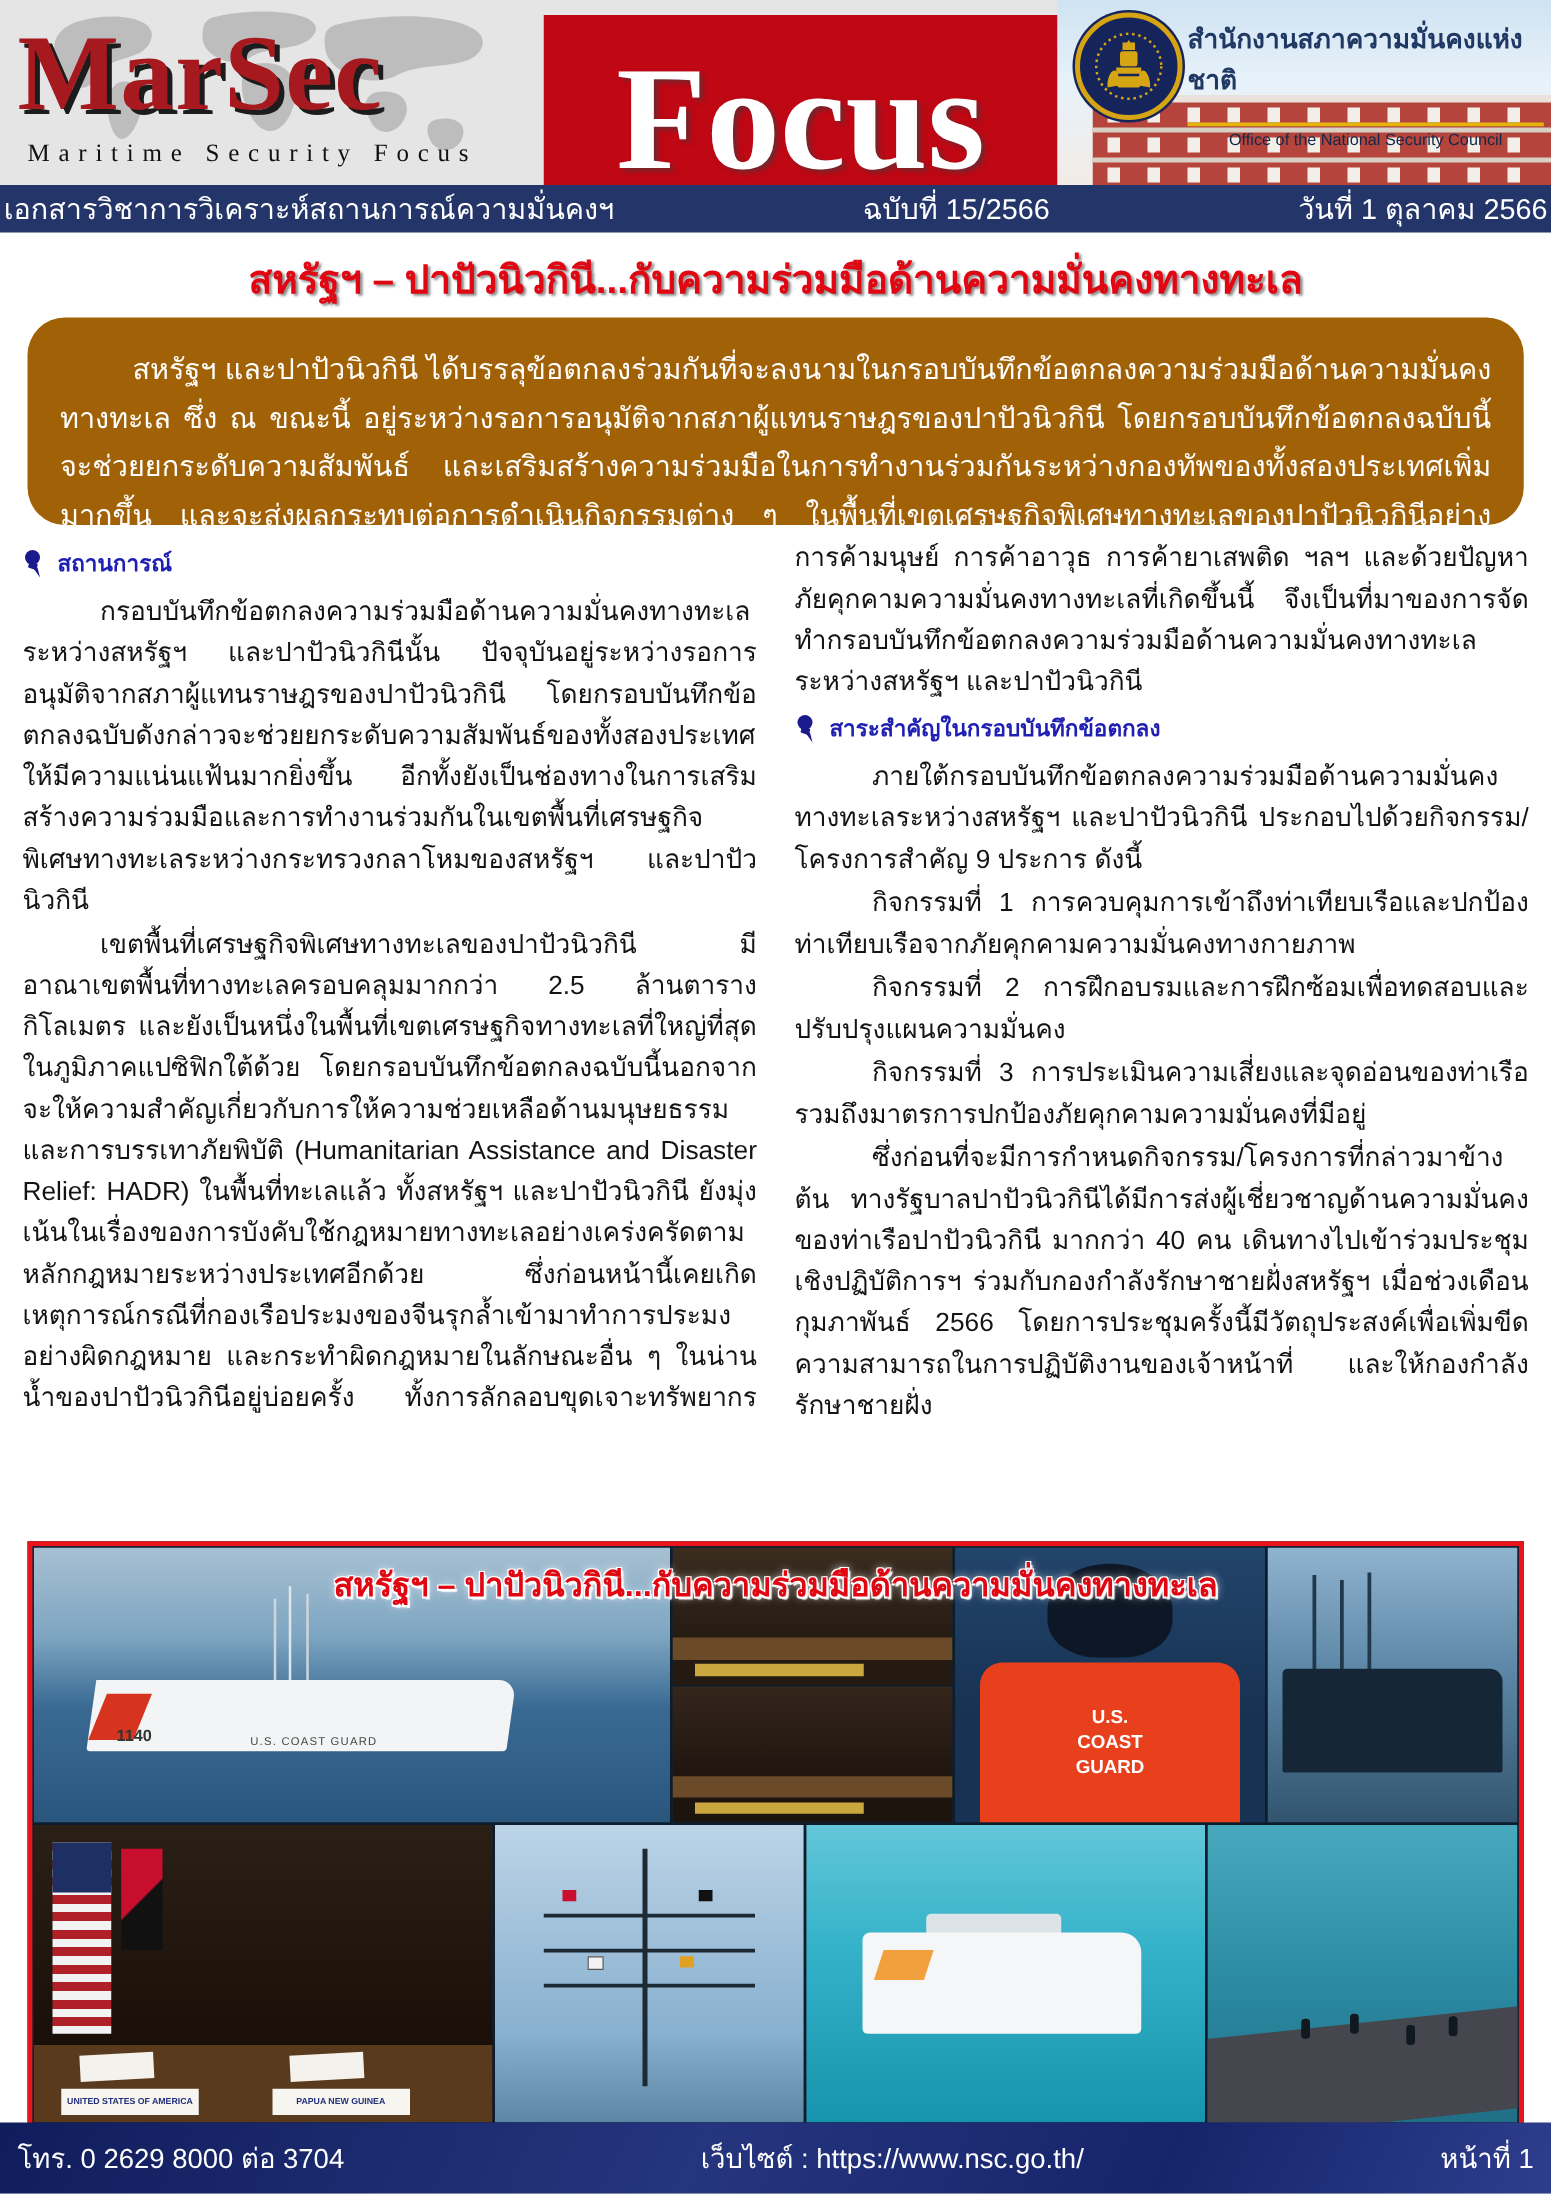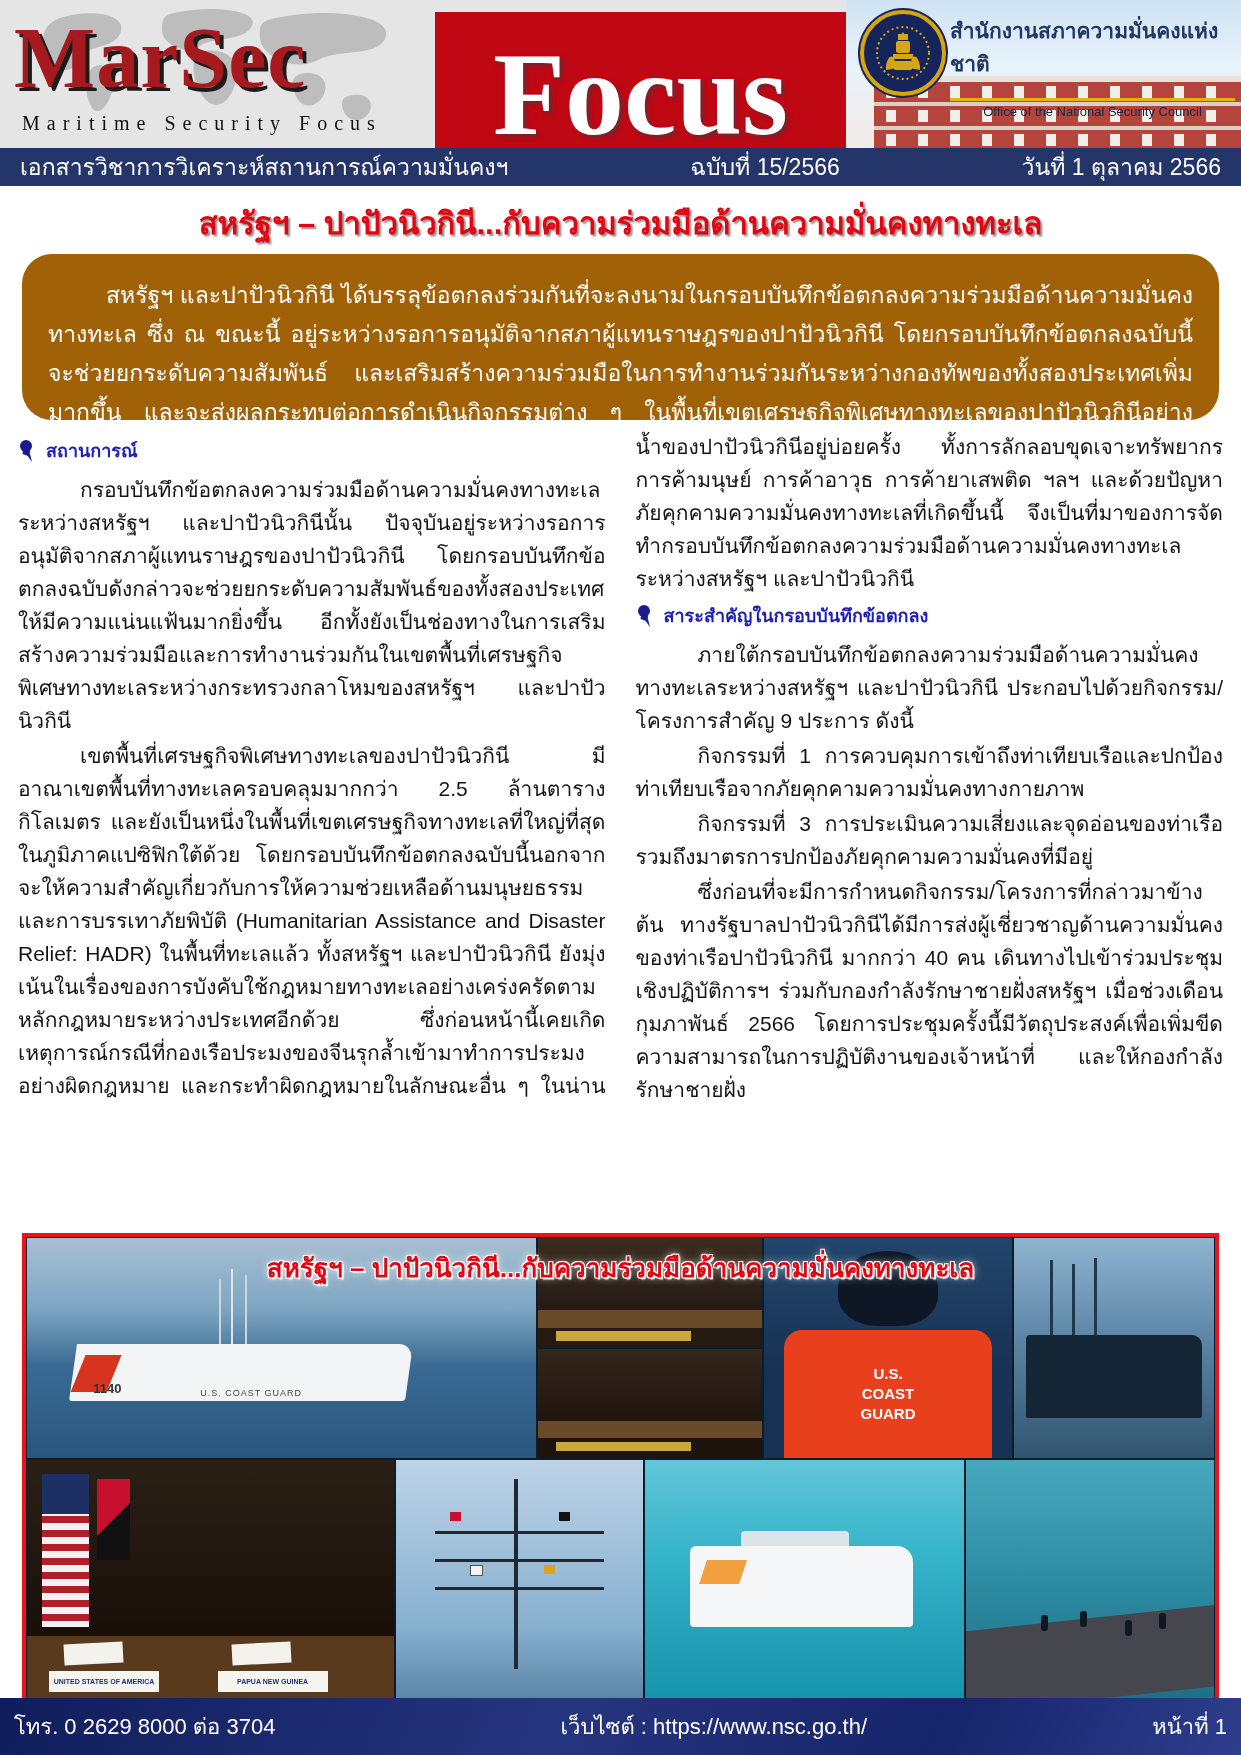--- a/index.html
+++ b/index.html
@@ -21,21 +21,21 @@
           background:linear-gradient(180deg,#cfe3f2 0%,#e8f2fa 45%,#f2ebe6 100%);}
   .building{position:absolute;left:28px;top:62px;width:367px;height:86px;}
   .emblem{position:absolute;left:14px;top:10px;width:78px;height:78px;border-radius:50%;
           background:#16245c;border:4px solid #d6a514;box-shadow:0 0 0 2px #16245c;display:flex;align-items:center;justify-content:center;}
   .org-names{position:absolute;left:104px;top:14px;width:285px;}
   .org-th{font-size:21px;font-weight:bold;color:#1F3864;border-bottom:3px solid #e3b409;
           padding-bottom:18px;display:inline-block;}
   .org-en{font-size:13px;color:#12284a;margin-top:3px;text-align:center;}
   
   .issue-bar{height:38px;background:#233569;color:#fff;display:flex;align-items:center;
-          justify-content:space-between;padding:0 20px;font-size:23px;}
+          justify-content:space-between;padding:0 3px;font-size:23px;}
   
   .article-title{margin:12px 20px 6px 20px;text-align:center;font-size:31px;font-weight:bold;
           color:#E00713;text-shadow:2px 2px 2px rgba(0,0,0,.45);}
   
   .abstract-box{margin:6px 22px 0 22px;background:#a16207;border-radius:30px;color:#fff;
           padding:22px 26px;height:122px;}
   .abstract-box p{margin:0;font-size:23px;line-height:39px;text-indent:58px;text-align:justify;}
   
   .article-cols{margin:10px 18px 0 18px;height:795px;column-count:2;column-gap:30px;overflow:hidden;}
   .sec-head{font-size:18px;font-weight:bold;color:#1F1FB4;margin:6px 0 8px 0;display:flex;
@@ -223,20 +223,21 @@
         <g fill="#1A1A8C">
             <circle cx="8" cy="7" r="6"></circle>
             <rect x="5" y="11" width="7" height="5" rx="1" transform="rotate(18 8 13)"></rect>
             <path d="M9 16 L12 15 L14 23 Z"></path>
           </g>
       </svg>
       <span>สาระสำคัญในกรอบบันทึกข้อตกลง</span>
     </div>
     <p>ภายใต้กรอบบันทึกข้อตกลงความร่วมมือด้านความมั่นคงทางทะเลระหว่างสหรัฐฯ และปาปัวนิวกินี ประกอบไปด้วยกิจกรรม/โครงการสำคัญ 9 ประการ ดังนี้</p>
     <p>กิจกรรมที่ 1 การควบคุมการเข้าถึงท่าเทียบเรือและปกป้องท่าเทียบเรือจากภัยคุกคามความมั่นคงทางกายภาพ</p>
+    <p>กิจกรรมที่ 2 การฝึกอบรมและการฝึกซ้อมเพื่อทดสอบและปรับปรุงแผนความมั่นคง</p>
     <p>กิจกรรมที่ 3 การประเมินความเสี่ยงและจุดอ่อนของท่าเรือ รวมถึงมาตรการปกป้องภัยคุกคามความมั่นคงที่มีอยู่</p>
     <p>ซึ่งก่อนที่จะมีการกำหนดกิจกรรม/โครงการที่กล่าวมาข้างต้น ทางรัฐบาลปาปัวนิวกินีได้มีการส่งผู้เชี่ยวชาญด้านความมั่นคงของท่าเรือปาปัวนิวกินี มากกว่า 40 คน เดินทางไปเข้าร่วมประชุมเชิงปฏิบัติการฯ ร่วมกับกองกำลังรักษาชายฝั่งสหรัฐฯ เมื่อช่วงเดือนกุมภาพันธ์ 2566 โดยการประชุมครั้งนี้มีวัตถุประสงค์เพื่อเพิ่มขีดความสามารถในการปฏิบัติงานของเจ้าหน้าที่ และให้กองกำลังรักษาชายฝั่ง</p>
   </div>
 
   <div class="collage">
     <div class="c-caption">สหรัฐฯ – ปาปัวนิวกินี...กับความร่วมมือด้านความมั่นคงทางทะเล</div>
 
     <div class="c-row r1">
       <div class="tile t-ship">
         <div class="mast-lines"></div>

